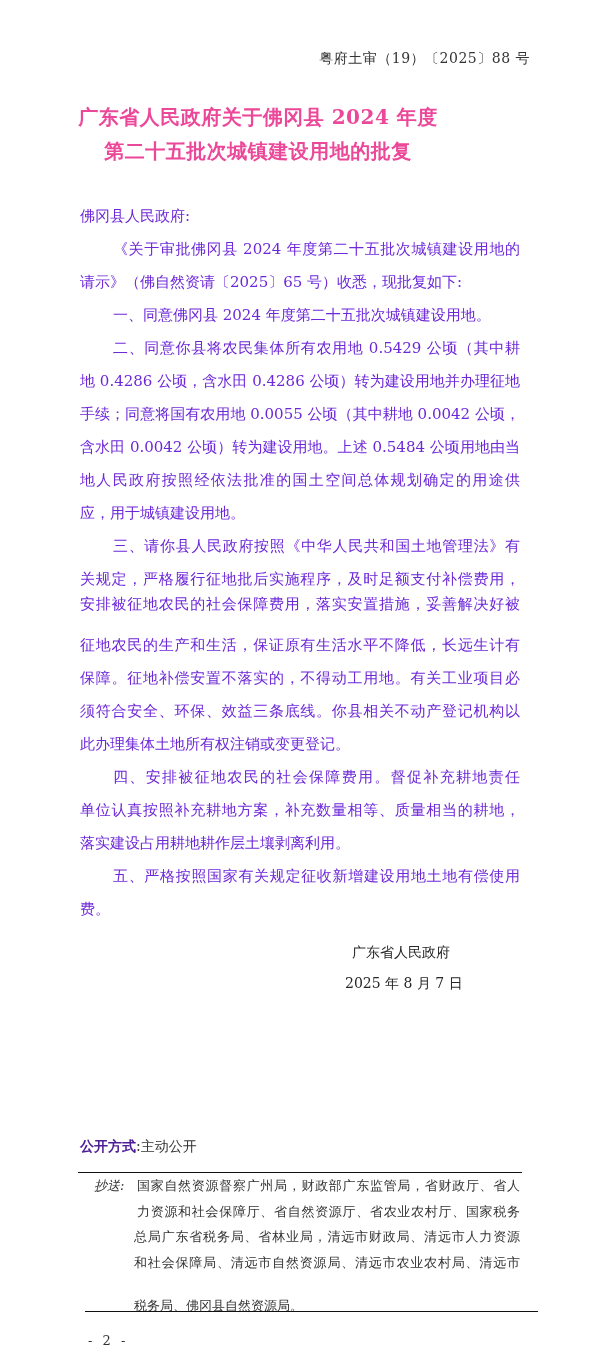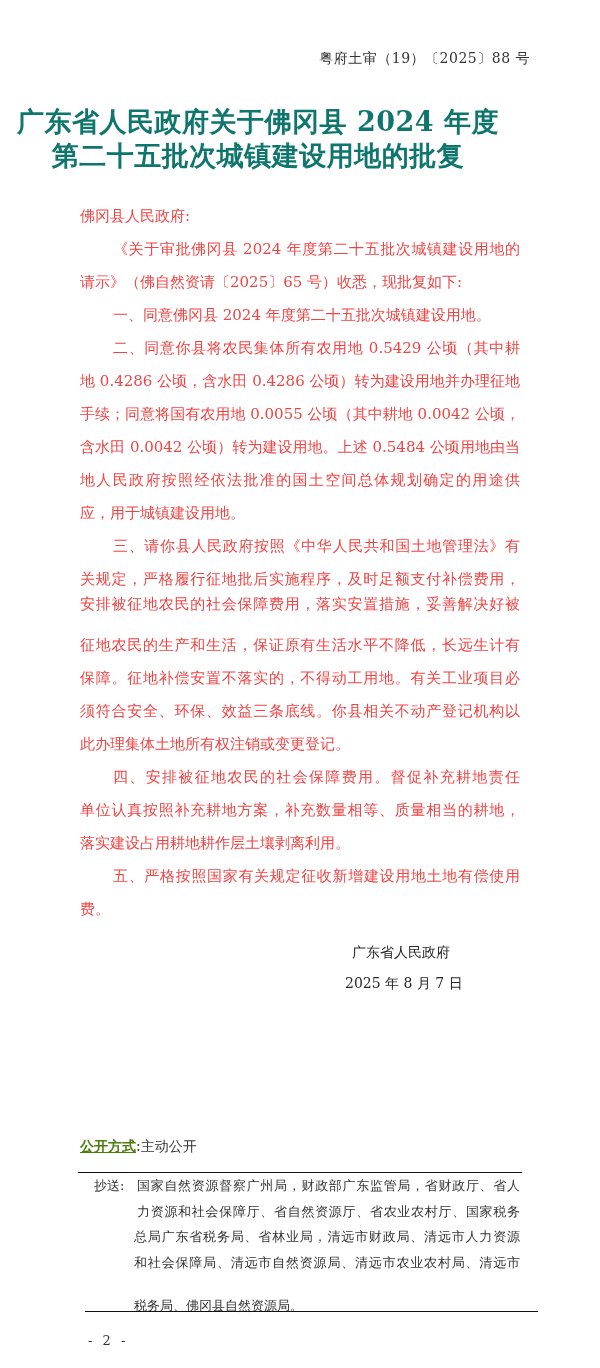--- a/index.html
+++ b/index.html
@@ -23,36 +23,36 @@
     font-size: 14px;
     color: #333;
     letter-spacing: 0.5px;
     white-space: nowrap;
   }
 
   .title-line {
     left: 0;
     width: 516px;
     text-align: center;
-    font-size: 27px;
+    font-size: 20px;
     font-weight: bold;
-    color: #0f766e;
+    color: #ec4899;
     letter-spacing: 0.5px;
     white-space: nowrap;
   }
 
   .line {
     position: absolute;
     left: 80px;
     width: 440px;
     height: 22px;
     font-size: 15px;
     line-height: 22px;
     white-space: nowrap;
-    color: #ef4444;
+    color: #6d28d9;
   }
   .line.full {
     text-align: justify;
     text-align-last: justify;
     white-space: normal;
     overflow: hidden;
   }
   .line.indent { left: 113px; width: 407px; }
 
   .sign {
@@ -63,22 +63,21 @@
 
   .publish {
     top: 1138px;
     left: 80px;
     font-size: 14px;
     white-space: nowrap;
   }
   .publish .lbl {
     font-family: "DejaVu Sans", "Liberation Sans", sans-serif;
     font-weight: bold;
-    color: #4d7c0f;
-    text-decoration: underline;
+    color: #4c1d95;
   }
   .publish .val { color: #333; }
 
   .rule {
     height: 1px;
     background: #111;
   }
 
   .cc-line {
     position: absolute;
@@ -153,21 +152,21 @@
 
 <div class="abs sign" style="top:944px; left:352px;">广东省人民政府</div>
 <div class="abs sign" style="top:975px; left:345px;">2025 年 8 月 7 日</div>
 
 <div class="abs publish">
   <span class="lbl">公开方式</span><span class="val">:</span><span class="val">主动公开</span>
 </div>
 
 <div class="abs rule" style="top:1172px; left:78px; width:444px;"></div>
 
-<div class="cc-line" style="top:1177px; left:94px;">抄送:</div>
+<div class="cc-line" style="top:1177px; left:94px;font-style:italic;">抄送:</div>
 <div class="cc-line full" style="top:1177px; left:137px; width:383px;">国家自然资源督察广州局，财政部广东监管局，省财政厅、省人</div>
 <div class="cc-line full" style="top:1203px; left:137px; width:383px;">力资源和社会保障厅、省自然资源厅、省农业农村厅、国家税务</div>
 <div class="cc-line full" style="top:1228px; left:134px; width:386px;">总局广东省税务局、省林业局，清远市财政局、清远市人力资源</div>
 <div class="cc-line full" style="top:1254px; left:134px; width:386px;">和社会保障局、清远市自然资源局、清远市农业农村局、清远市</div>
 <div class="cc-line" style="top:1280px; left:134px;margin-top:17px;">税务局、佛冈县自然资源局。</div>
 
 <div class="abs rule" style="top:1311px; left:85px; width:453px;"></div>
 
 <div class="abs page-num">- 2 -</div>
 

